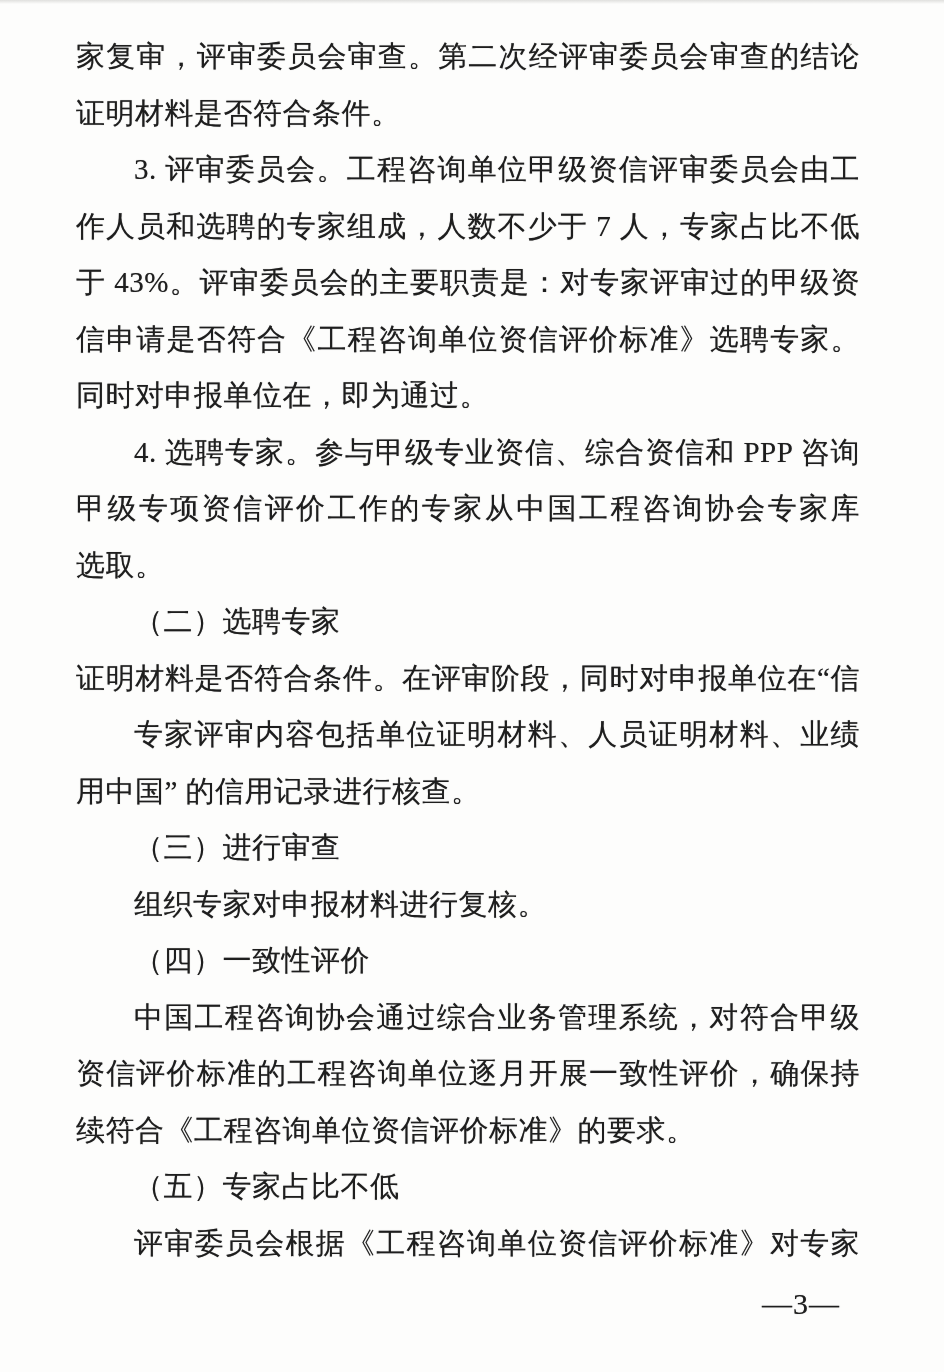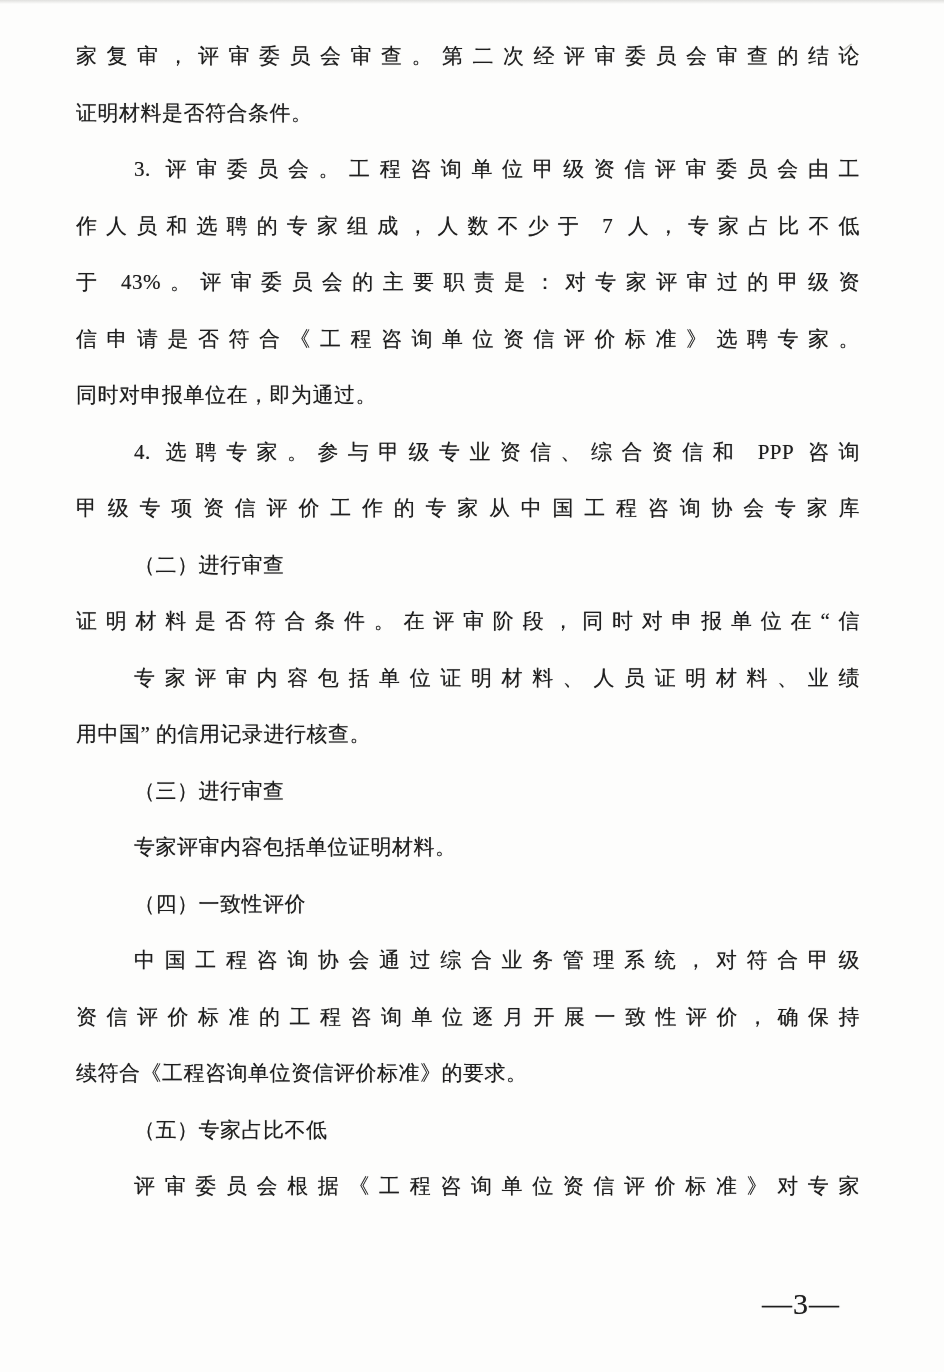--- a/index.html
+++ b/index.html
@@ -40,21 +40,21 @@
   .doc-body {
     position: absolute;
     left: 0; top: 0;
     width: 944px;
     box-sizing: border-box;
     padding: 28px 84px 0 76px;
   }
   .ln {
     height: 56.5px;
     line-height: 56.5px;
-    font-size: 21px;
+    font-size: 29px;
     letter-spacing: 0.5px;
     white-space: normal;
     overflow: hidden;
     text-shadow: 0 0 0.7px rgba(20,20,20,0.55);
   }
   
   .j {
     text-align: justify;
     text-align-last: justify;
     text-justify: inter-character;
@@ -85,26 +85,27 @@
   <div class="doc-body">
     <div class="ln j">家复审，评审委员会审查。第二次经评审委员会审查的结论</div>
     <div class="ln">证明材料是否符合条件。</div>
     <div class="ln ind j">3. 评审委员会。工程咨询单位甲级资信评审委员会由工</div>
     <div class="ln j">作人员和选聘的专家组成，人数不少于 7 人，专家占比不低</div>
     <div class="ln j">于 43%。评审委员会的主要职责是：对专家评审过的甲级资</div>
     <div class="ln j">信申请是否符合《工程咨询单位资信评价标准》选聘专家。</div>
     <div class="ln">同时对申报单位在，即为通过。</div>
     <div class="ln ind j">4. 选聘专家。参与甲级专业资信、综合资信和 PPP 咨询</div>
     <div class="ln j">甲级专项资信评价工作的专家从中国工程咨询协会专家库</div>
-    <div class="ln ind">（二）进行审查</div>
+    <div class="ln">选取。</div>
+    <div class="ln ind">（二）选聘专家</div>
     <div class="ln j">证明材料是否符合条件。在评审阶段，同时对申报单位在“信</div>
     <div class="ln ind j">专家评审内容包括单位证明材料、人员证明材料、业绩</div>
     <div class="ln">用中国” 的信用记录进行核查。</div>
     <div class="ln ind">（三）进行审查</div>
-    <div class="ln ind">专家评审内容包括单位证明材料。</div>
+    <div class="ln ind">组织专家对申报材料进行复核。</div>
     <div class="ln ind">（四）一致性评价</div>
     <div class="ln ind j">中国工程咨询协会通过综合业务管理系统，对符合甲级</div>
     <div class="ln j">资信评价标准的工程咨询单位逐月开展一致性评价，确保持</div>
     <div class="ln">续符合《工程咨询单位资信评价标准》的要求。</div>
     <div class="ln ind">（五）专家占比不低</div>
     <div class="ln ind j">评审委员会根据《工程咨询单位资信评价标准》对专家</div>
   </div>
 
   <div class="footer-pageno">—3—</div>
 

